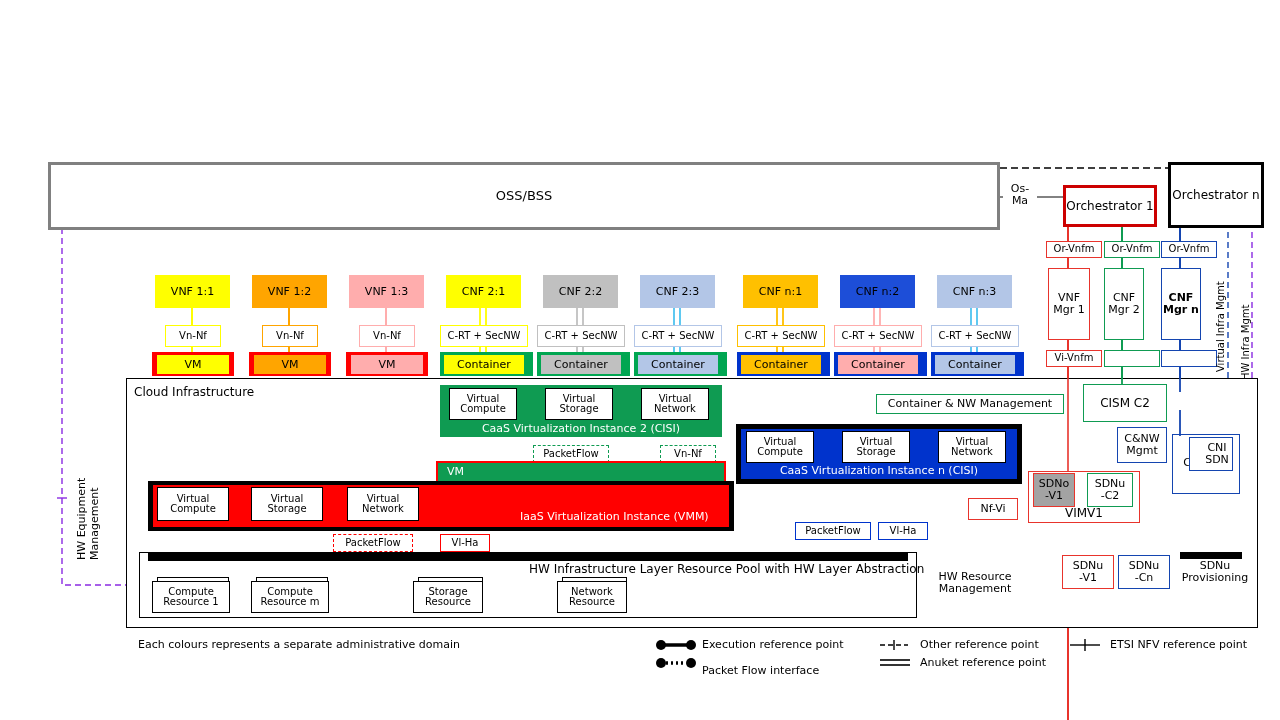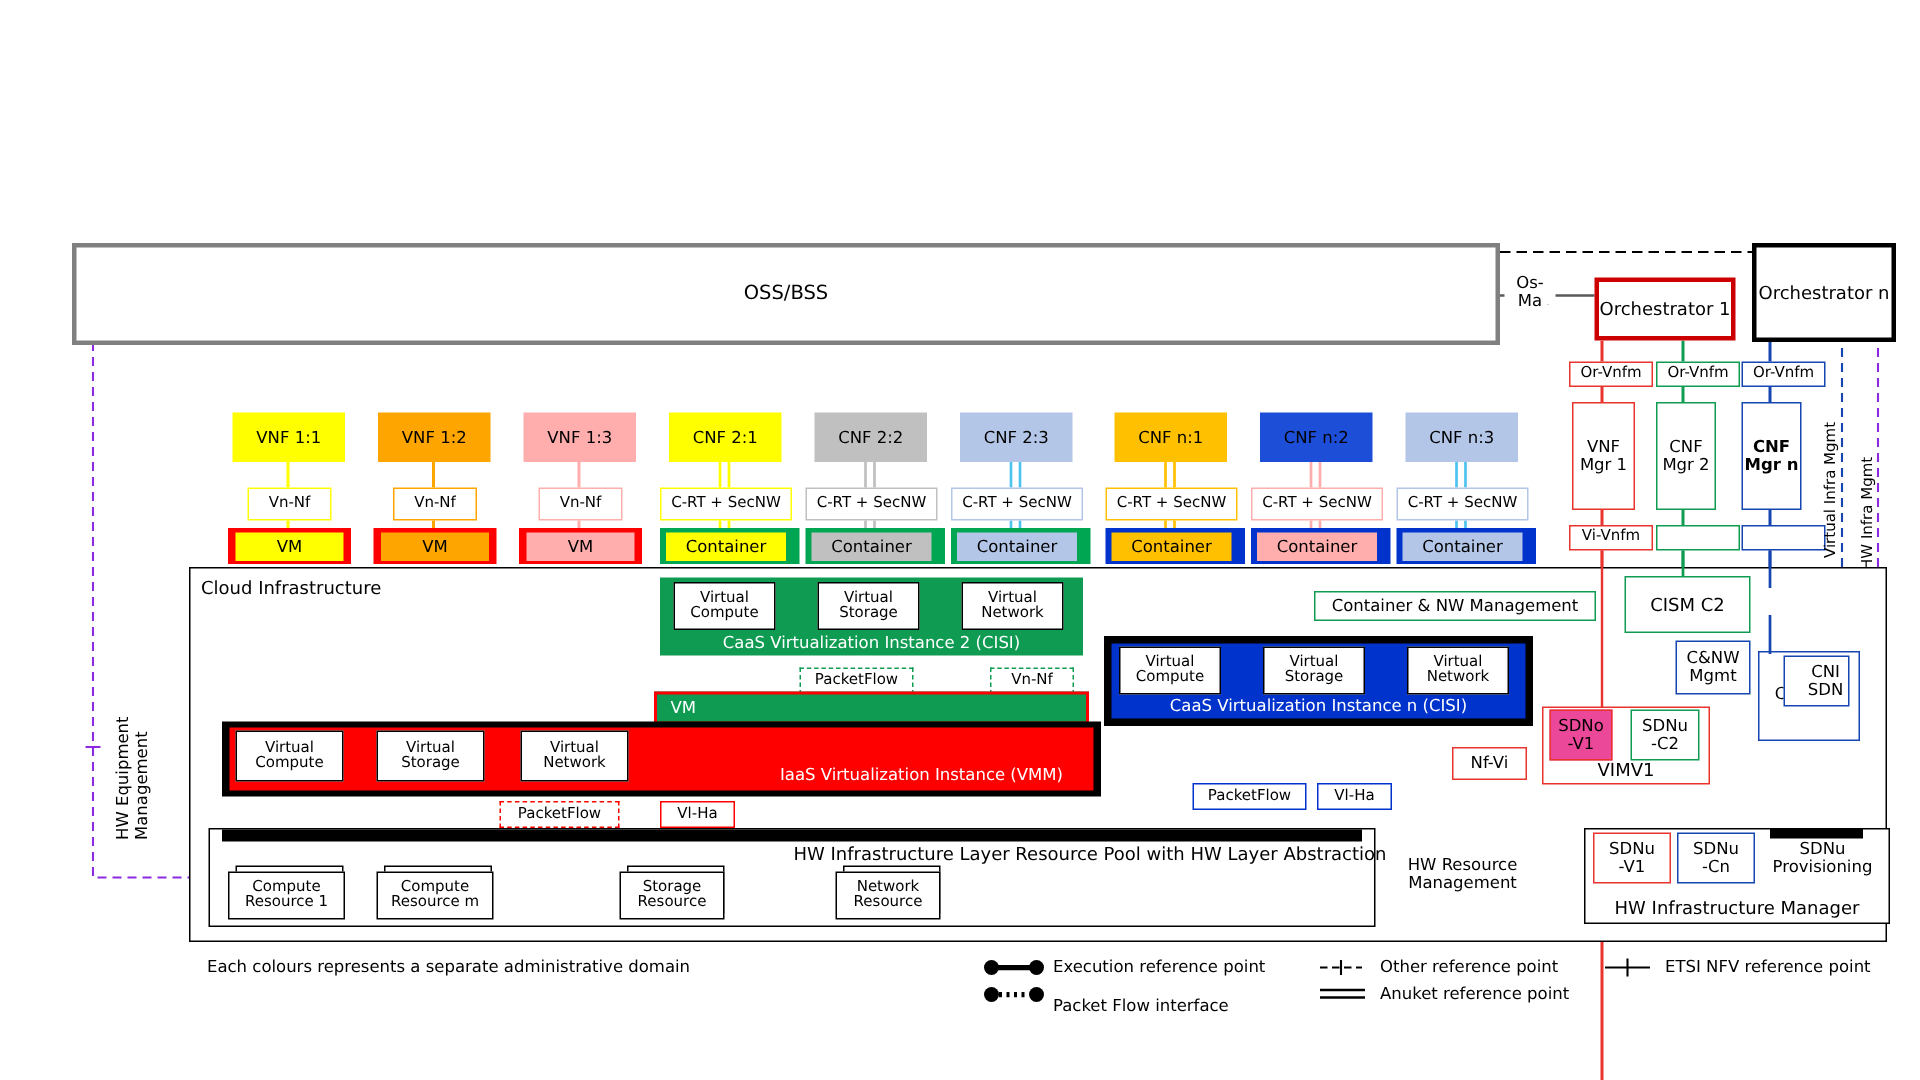--- a/index.html
+++ b/index.html
@@ -349,32 +349,29 @@
   <div class="abs box ctr t11" style="left:1189px;top:437px;width:44px;height:34px;border:1.4px solid #1445b0;flex-direction:column;padding-left:12px;">
     <span style="white-space:pre-line;">CNI
 SDN</span>
     </div>
 
   <div class="abs box ctr t11" style="left:968px;top:498px;width:50px;height:22px;border:1px solid #e8342c;background:#fff;">Nf-Vi</div>
 
   <div class="abs box ctr t12" style="left:1028px;top:471px;width:112px;height:52px;border:1.4px solid #e8342c;align-items:flex-end;padding-bottom:2px;">
     <span>VIMV1</span>
     </div>
-  <div class="abs box ctr t11" style="left:1033px;top:473px;width:42px;height:34px;border:1.4px solid #e8342c;background:#ec4899;flex-direction:column;">
+  <div class="abs box ctr t11" style="left:1033px;top:473px;width:42px;height:34px;border:1.4px solid #e8342c;background:#a3a3a3;flex-direction:column;">
     <span style="white-space:pre-line;">SDNo
 -V1</span>
     </div>
   <div class="abs box ctr t11" style="left:1087px;top:473px;width:46px;height:34px;border:1.4px solid #0f9b52;background:#fff;flex-direction:column;">
     <span style="white-space:pre-line;">SDNu
 -C2</span>
     </div>
 
-  <div class="abs box ctr t12" style="left:1056px;top:552px;width:204px;height:64px;border:1.4px solid #000;align-items:flex-end;padding-bottom:3px;">
-    <span>HW Infrastructure Manager</span>
-    </div>
   <div class="abs" style="left:1180px;top:552px;width:62px;height:7px;background:#000;"></div>
   <div class="abs box ctr t11" style="left:1062px;top:555px;width:52px;height:34px;border:1.4px solid #e8342c;background:#fff;flex-direction:column;">
     <span style="white-space:pre-line;">SDNu
 -V1</span>
     </div>
   <div class="abs box ctr t11" style="left:1118px;top:555px;width:52px;height:34px;border:1.4px solid #1445b0;background:#fff;flex-direction:column;">
     <span style="white-space:pre-line;">SDNu
 -Cn</span>
     </div>
   <div class="abs ctr t11" style="left:1176px;top:555px;width:78px;height:34px;flex-direction:column;">

